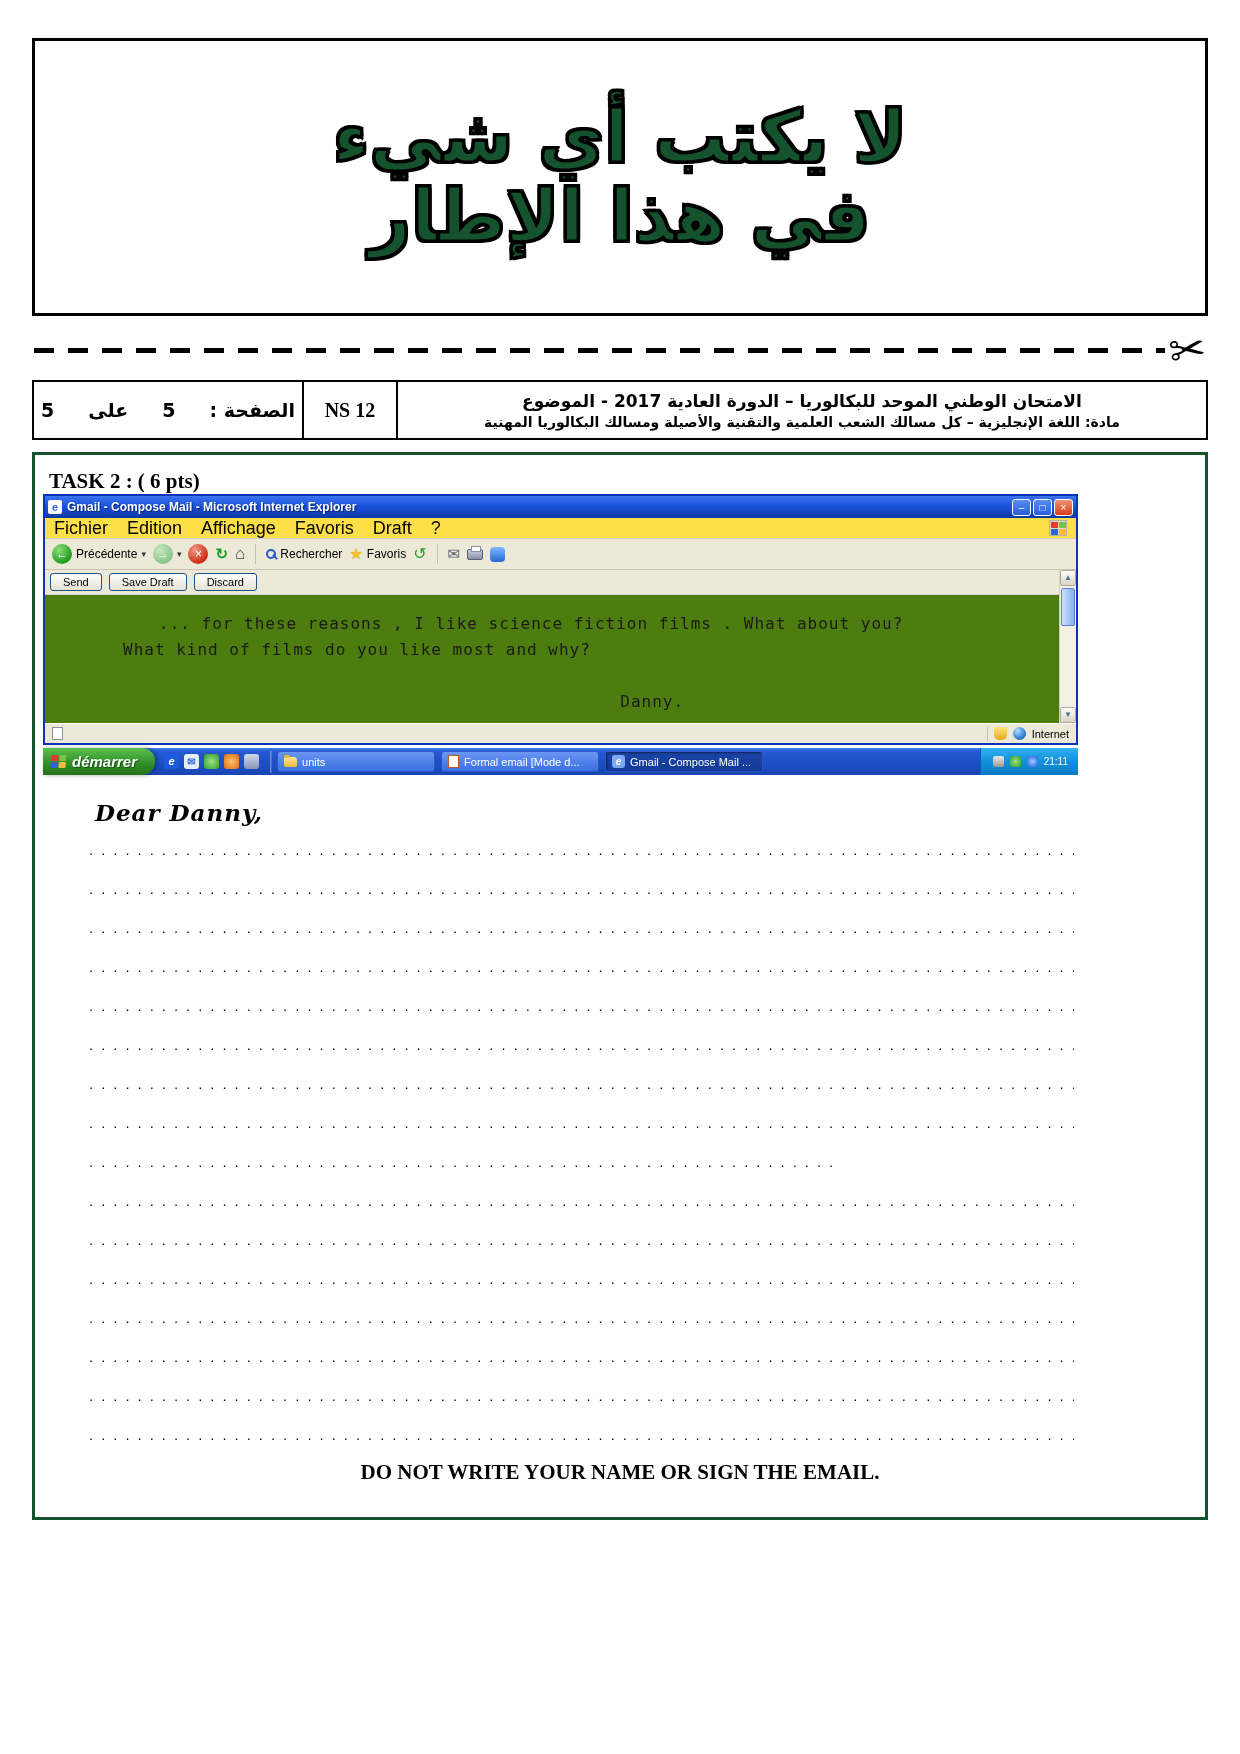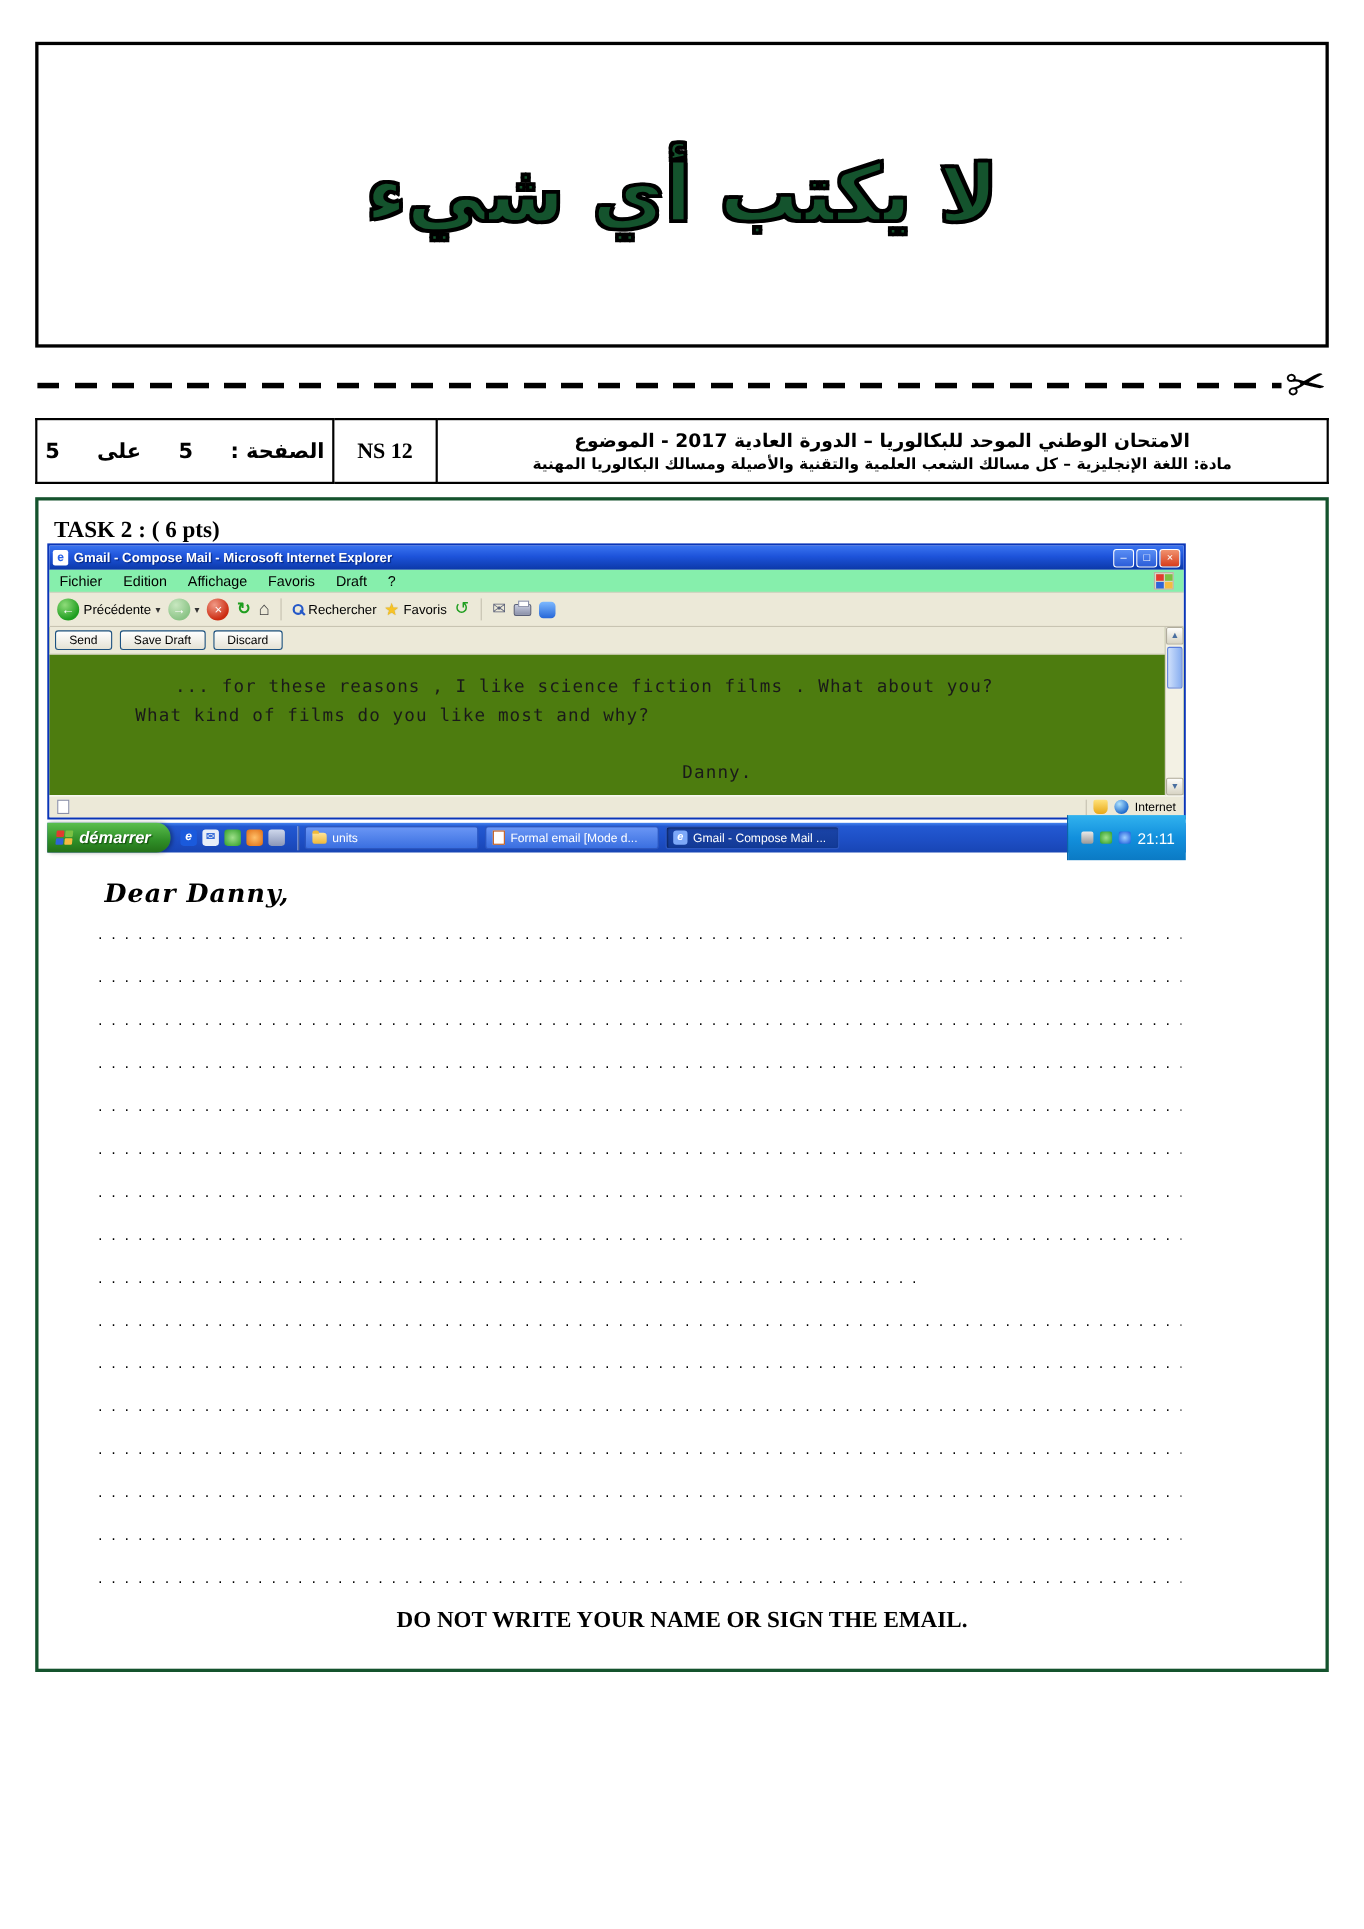--- a/index.html
+++ b/index.html
@@ -67,22 +67,22 @@
     color:#2a63e8; font-weight:bold; font-size:11px; line-height:14px; text-align:center;
     font-family:"Liberation Sans", sans-serif; }
   .title-text { flex:1; color:#fff; font-weight:bold; font-size:12px;
     text-shadow:1px 1px 1px #00227a; white-space:nowrap; overflow:hidden; }
   .win-controls { display:flex; gap:2px; }
   .wbtn { width:19px; height:17px; border:1px solid #fff; border-radius:3px;
     color:#fff; font-size:10px; line-height:15px; text-align:center;
     background:linear-gradient(#5a8ef5,#2a5cd8); cursor:default; }
   .wbtn.close { background:linear-gradient(#f0926f,#d83c1a); }
 
-  .menubar { height:21px; background:#86efac; border-bottom:1px solid #d4d0c0;
-    display:flex; align-items:center; gap:19px; padding:0 9px; font-size:13px; }
+  .menubar { height:21px; background:#fde047; border-bottom:1px solid #d4d0c0;
+    display:flex; align-items:center; gap:19px; padding:0 9px; font-size:18px; }
   .menubar .spacer { flex:1; }
   .winlogo { width:18px; height:16px; background:#dcd8c8; border:1px solid #b8b4a4;
     display:grid; grid-template-columns:7px 7px; grid-template-rows:6px 6px; gap:1px;
     padding:1px; }
   .winlogo i { display:block; }
   .f-r{background:#e23b2e;} .f-g{background:#7bc143;} .f-b{background:#2e64d8;} .f-y{background:#f5bb41;}
 
   .toolbar { height:31px; background:#ece9d8; border-bottom:1px solid #c8c4b2;
     display:flex; align-items:center; gap:7px; padding:0 7px; font-size:12px; }
   .tb-btn { display:flex; align-items:center; gap:4px; }
@@ -169,22 +169,22 @@
     white-space:nowrap; overflow:hidden; }
   .taskbtn.active { background:linear-gradient(#1b44a8,#123a96);
     box-shadow:inset 1px 1px 2px rgba(0,0,0,.5); }
   .folder-ic { width:13px; height:10px; background:linear-gradient(#ffe49a,#f0b93a);
     border-radius:1px 3px 2px 2px; position:relative; flex:none; }
   .folder-ic::before { content:""; position:absolute; top:-2px; left:0; width:6px; height:3px;
     background:#f0b93a; border-radius:2px 2px 0 0; }
   .doc-ic { width:11px; height:13px; background:#fff; border:1px solid #c05818; flex:none; }
   .e-ic { width:13px; height:13px; border-radius:3px; background:#7da8f8; color:#fff;
     font-size:10px; font-weight:bold; font-style:italic; line-height:13px; text-align:center; flex:none; }
-  .systray { margin-left:auto; height:41px; display:flex; align-items:center; gap:6px;
-    padding:0 10px 0 12px; border-left:1px solid #0a66a8; color:#fff; font-size:14px;
+  .systray { margin-left:auto; height:27px; display:flex; align-items:center; gap:6px;
+    padding:0 10px 0 12px; border-left:1px solid #0a66a8; color:#fff; font-size:10px;
     background:linear-gradient(180deg,#31b2ee,#1290dd 50%,#0b7ac4); }
   .tray-ic { width:11px; height:11px; border-radius:2px; }
   .tray-ic.kb { background:linear-gradient(#e8e8e8,#9a9a9a); }
   .tray-ic.sh { background:radial-gradient(#9fe08a,#2f9e27); }
   .tray-ic.nw { background:radial-gradient(#9ecfff,#1a5adc); }
 
   
   .salutation { margin:24px 0 2px 60px; font-family:"DejaVu Serif", serif;
     font-style:italic; font-weight:bold; font-size:23px; letter-spacing:1px; }
   .dotted-lines { margin-left:54px; width:985px; }
@@ -194,20 +194,21 @@
   .footer-warning { text-align:center; font-weight:bold; font-size:21px; margin-top:8px; }
 </style>
 </head>
 <body>
 
 <div class="page">
 
   <div class="frame-box">
     <div class="frame-title">
       <div>لا يكتب أي شيء</div>
+      <div>في هذا الإطار</div>
     </div>
   </div>
 
   <div class="cutline-row">
     <div class="dashes"></div>
     <span class="scissors">✂</span>
   </div>
 
   <table class="header-table">
     <tbody>

